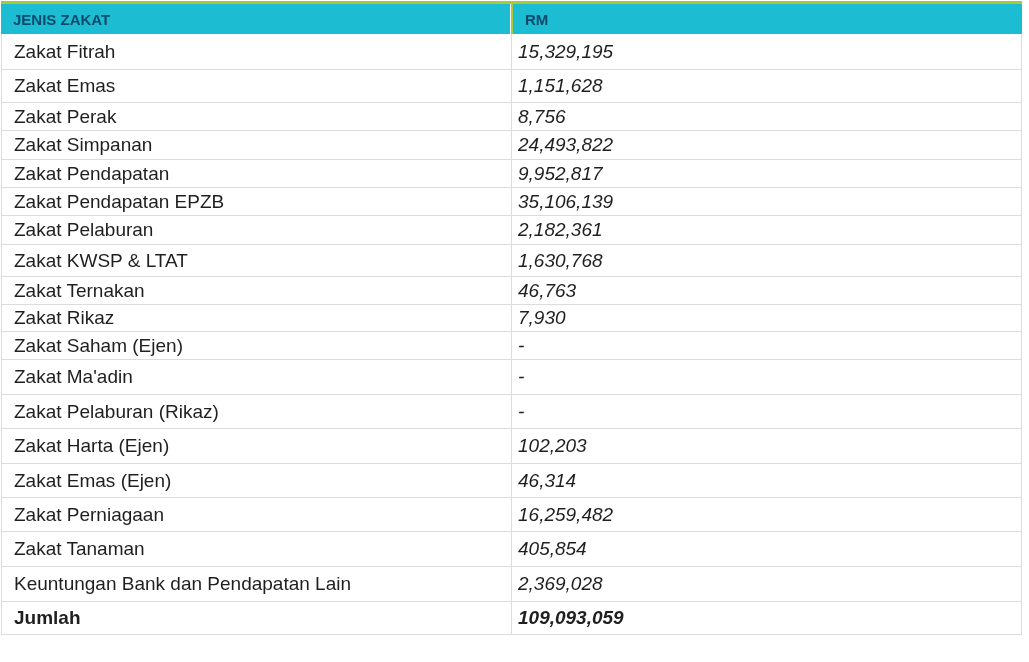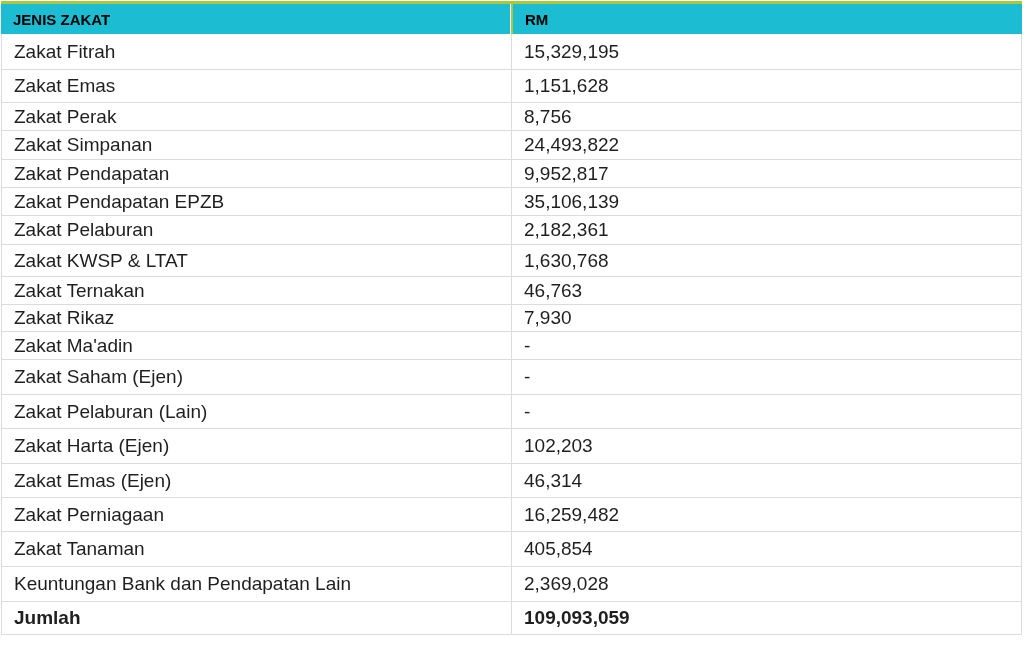--- a/index.html
+++ b/index.html
@@ -29,40 +29,42 @@
     width:1021px;
     table-layout:fixed;
   }
   col.c-jenis{width:510px;}
   col.c-rm{width:511px;}
   thead th{
     background:var(--header-bg);
     height:30px;
     font-size:15px;
     font-weight:700;
-    color:#000000;
+    color:#0c4a6e;
     text-align:left;
     padding:0 0 0 12px;
     vertical-align:middle;
   }
   thead th.th-jenis{border-right:1px solid #ffffff;}
   thead th.th-rm{border-left:2px solid var(--accent);}
   tbody td{
     font-size:19px;
     color:var(--text);
     border-bottom:1px solid var(--border);
     padding:0 0 0 12px;
     vertical-align:middle;
     white-space:nowrap;
     overflow:hidden;
   }
   tbody td:first-child{border-left:1px solid var(--border);}
   tbody td:last-child{
     border-left:1px solid var(--border);
     border-right:1px solid var(--border);
+    padding-left:6px;
+    font-style:italic;
   }
   tbody tr:nth-child(1){height:36px;}
   tbody tr:nth-child(2){height:33px;}
   tbody tr:nth-child(3){height:28px;}
   tbody tr:nth-child(4){height:29px;}
   tbody tr:nth-child(5){height:28px;}
   tbody tr:nth-child(6){height:28px;}
   tbody tr:nth-child(7){height:29px;}
   tbody tr:nth-child(8){height:32px;margin-top:32px;}
   tbody tr:nth-child(9){height:28px;}
@@ -129,29 +131,29 @@
         </tr>
         <tr>
           <td>Zakat Ternakan</td>
           <td>46,763</td>
         </tr>
         <tr>
           <td>Zakat Rikaz</td>
           <td>7,930</td>
         </tr>
         <tr>
+          <td>Zakat Saham (Ejen)</td>
+          <td>-</td>
+        </tr>
+        <tr>
           <td>Zakat Ma'adin</td>
           <td>-</td>
         </tr>
         <tr>
-          <td>Zakat Saham (Ejen)</td>
-          <td>-</td>
-        </tr>
-        <tr>
-          <td>Zakat Pelaburan (Lain)</td>
+          <td>Zakat Pelaburan (Rikaz)</td>
           <td>-</td>
         </tr>
         <tr>
           <td>Zakat Harta (Ejen)</td>
           <td>102,203</td>
         </tr>
         <tr>
           <td>Zakat Emas (Ejen)</td>
           <td>46,314</td>
         </tr>

